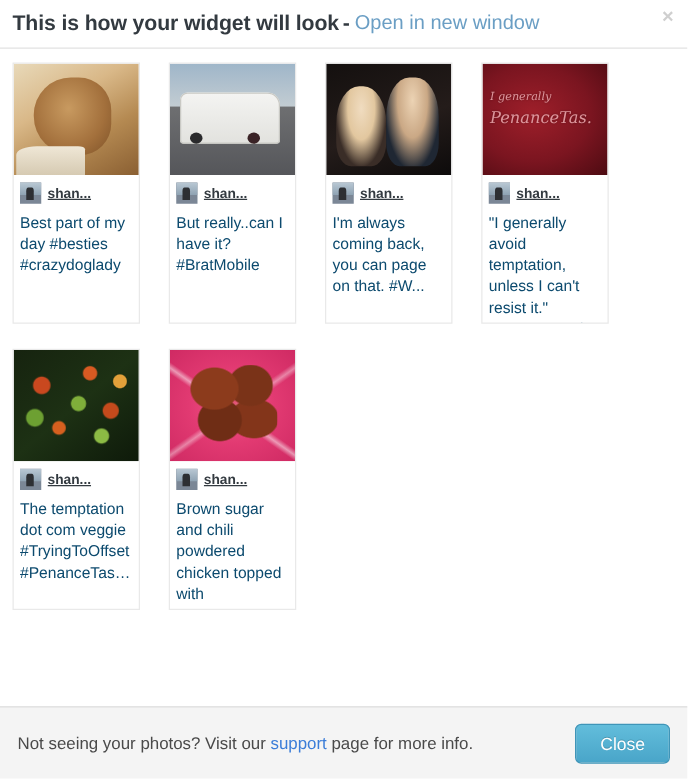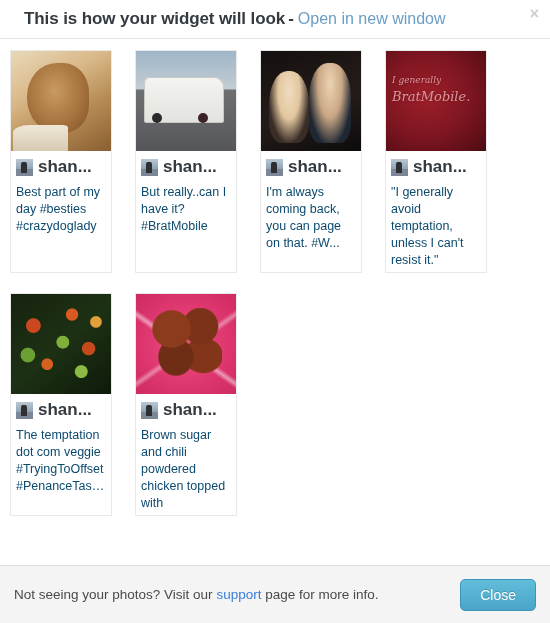--- a/index.html
+++ b/index.html
@@ -14,21 +14,21 @@
     overflow: hidden;
     position: relative;
   }
 
   
   .modal-header {
     position: relative;
     height: 39px;
     border-bottom: 1px solid #e2e2e2;
     box-sizing: border-box;
-    padding: 0 24px;
+    padding: 0 10px;
     display: flex;
     align-items: center;
     background: #ffffff;
   }
   .modal-title {
     font-size: 17px;
     font-weight: bold;
     color: #333a40;
     letter-spacing: -0.1px;
     white-space: nowrap;
@@ -76,21 +76,21 @@
   }
   .card {
     width: 100px;
     background: #ffffff;
     border: 1px solid #e9e9e9;
     box-sizing: content-box;
     overflow: hidden;
   }
   .card-photo {
     width: 100px;
-    height: 100px;
+    height: 89px;
     display: block;
     position: relative;
     overflow: hidden;
   }
   .card-meta {
     padding: 6px 5px 0 5px;
     display: flex;
     align-items: center;
     gap: 5px;
   }
@@ -110,25 +110,26 @@
   }
   .avatar::after {
     content: "";
     position: absolute;
     left: 28%; top: 22%;
     width: 34%; height: 62%;
     background: #2d2f33;
     border-radius: 28% 28% 0 0;
   }
   .username {
-    font-size: 17px;
+    font-size: 11px;
     font-weight: bold;
     color: #333a40;
     white-space: nowrap;
     overflow: hidden;
+    text-decoration: underline;
   }
   .card-caption {
     font-size: 12.5px;
     line-height: 17px;
     color: #0c4a6e;
     padding: 7px 5px 4px 5px;
     word-wrap: break-word;
     overflow: hidden;
   }
   .card-caption.clipped { max-height: 84px; }
@@ -300,21 +301,21 @@
         <span class="username">shan...</span>
       </div>
       <div class="card-caption clipped">I'm always coming back, you can page on that. #W...</div>
     </div>
 
     <div class="card">
       <div class="card-photo">
         <div class="ph ph-quote"></div>
         <div class="ph-script">
           <span>I generally</span>
-          <span class="big">BratMobile.</span>
+          <span class="big">PenanceTas.</span>
         </div>
       </div>
       <div class="card-meta">
         <span class="avatar"></span>
         <span class="username">shan...</span>
       </div>
       <div class="card-caption clipped">"I generally avoid temptation, unless I can't resist it." #B...W...W...d...</div>
     </div>
 
     <div class="card">

